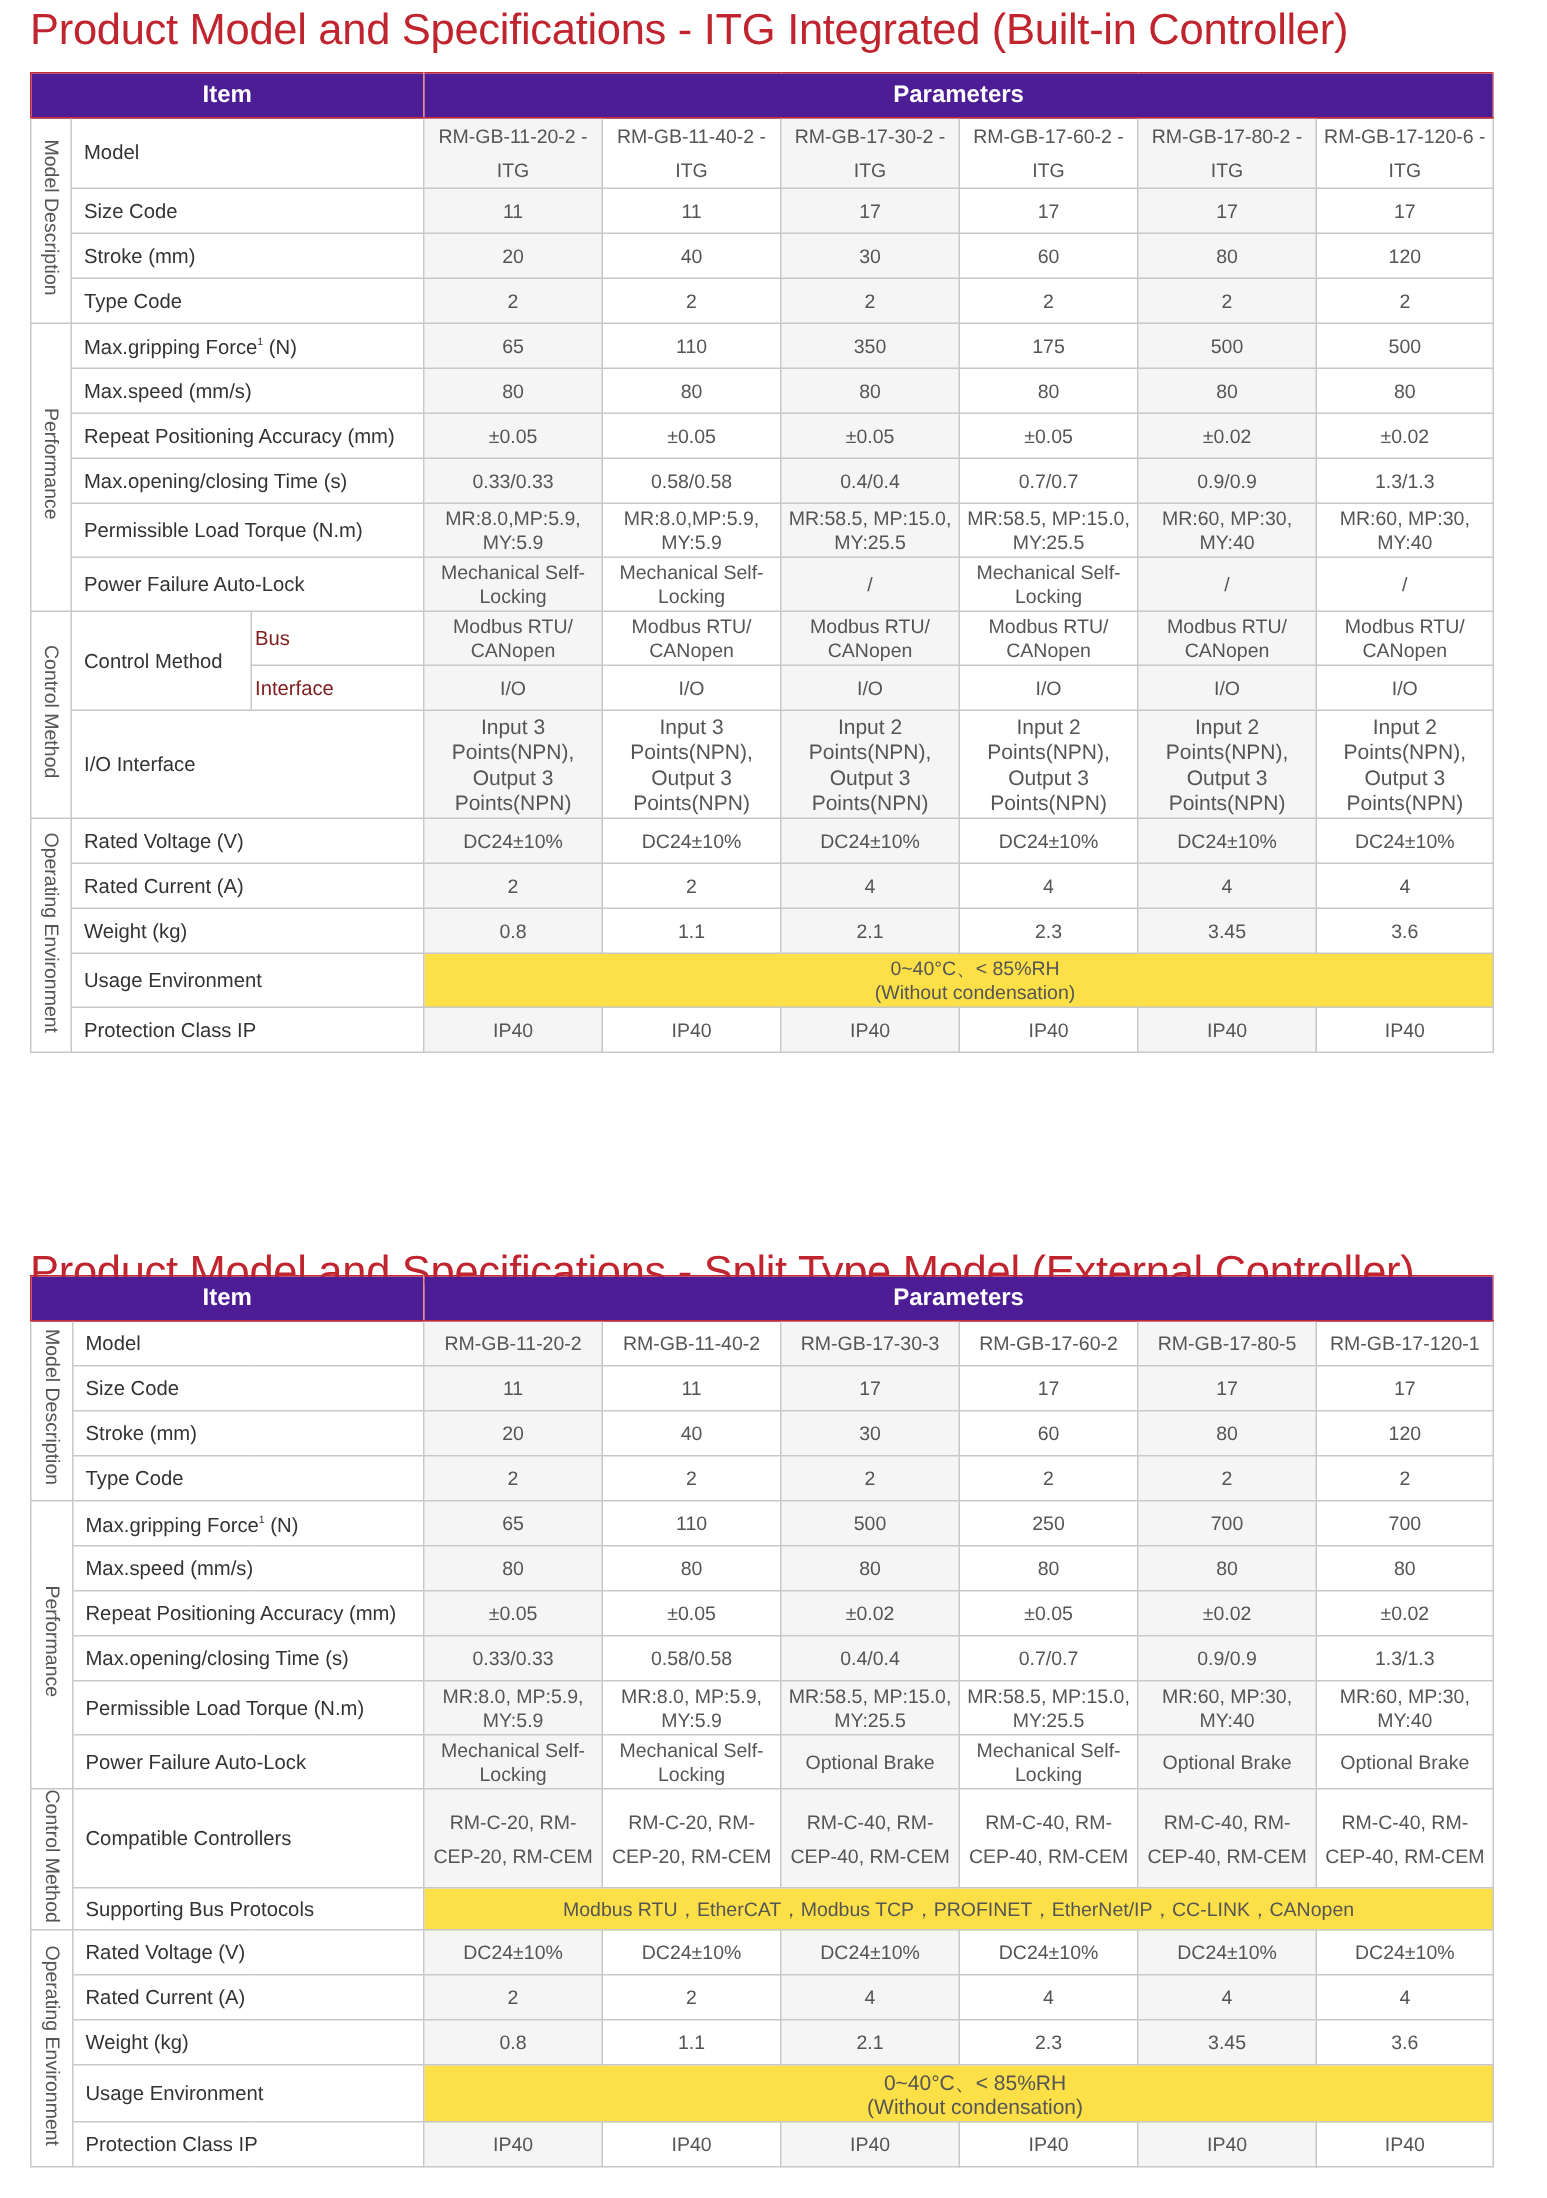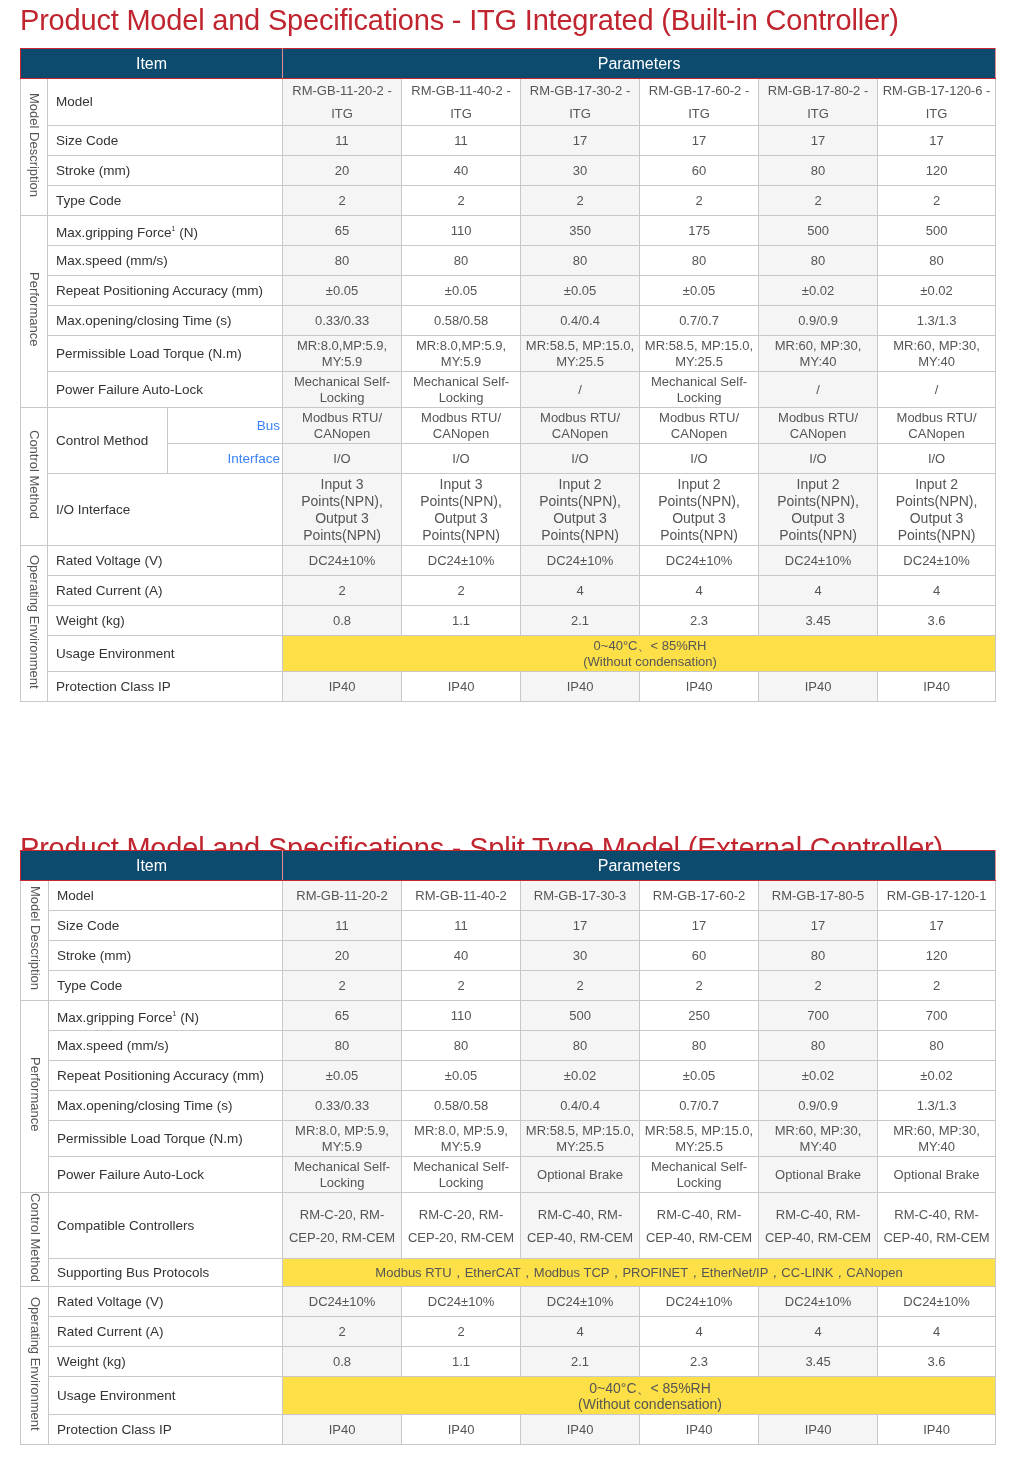--- a/index.html
+++ b/index.html
@@ -7,26 +7,26 @@
          font-family: "Liberation Sans", "DejaVu Sans", sans-serif; color: #444; }
   .title { position: absolute; left: 20px; margin: 0; font-size: 29px; font-weight: 400;
            color: #c0242e; white-space: nowrap; letter-spacing: -0.2px; }
   .title.t1 { top: 4px; }
   .title.t2 { top: 832px; }
   table.spec { position: absolute; left: 20px; width: 975px; border-collapse: collapse;
                table-layout: fixed; font-size: 13px; }
   table.spec.s1 { top: 48px; }
   table.spec.s2 { top: 850px; }
   table.spec td, table.spec th { border: 1px solid #c8c8c8; padding: 0 2px; line-height: 16px; }
-  table.spec th { background: #0c4a6e; color: #fff; font-weight: 400; font-size: 16px; height: 29px;
+  table.spec th { background: #4c1d95; color: #fff; font-weight: 700; font-size: 16px; height: 29px;
                   border-color: #c9272f; border-right-color: #e58a8f; }
   .grp { text-align: center; padding: 0; }
   .grp .vt { writing-mode: vertical-rl; display: inline-block; font-size: 13px; color: #555; white-space: nowrap; }
   .lbl { text-align: left; padding-left: 8px !important; color: #333; font-size: 13.5px; }
-  .sub { text-align: right; color: #3b82f6; font-size: 13.5px; }
+  .sub { text-align: left; color: #7f1d1d; font-size: 13.5px; }
   .val { text-align: center; color: #555; font-size: 13px; }
   .val.alt { background: #f5f5f5; }
   .val.span { background: #fde047; }
   sup { font-size: 7px; vertical-align: 6px; }
 </style>
 </head>
 <body>
 
 <h1 class="title t1">Product Model and Specifications - ITG Integrated (Built-in Controller)</h1>
 

